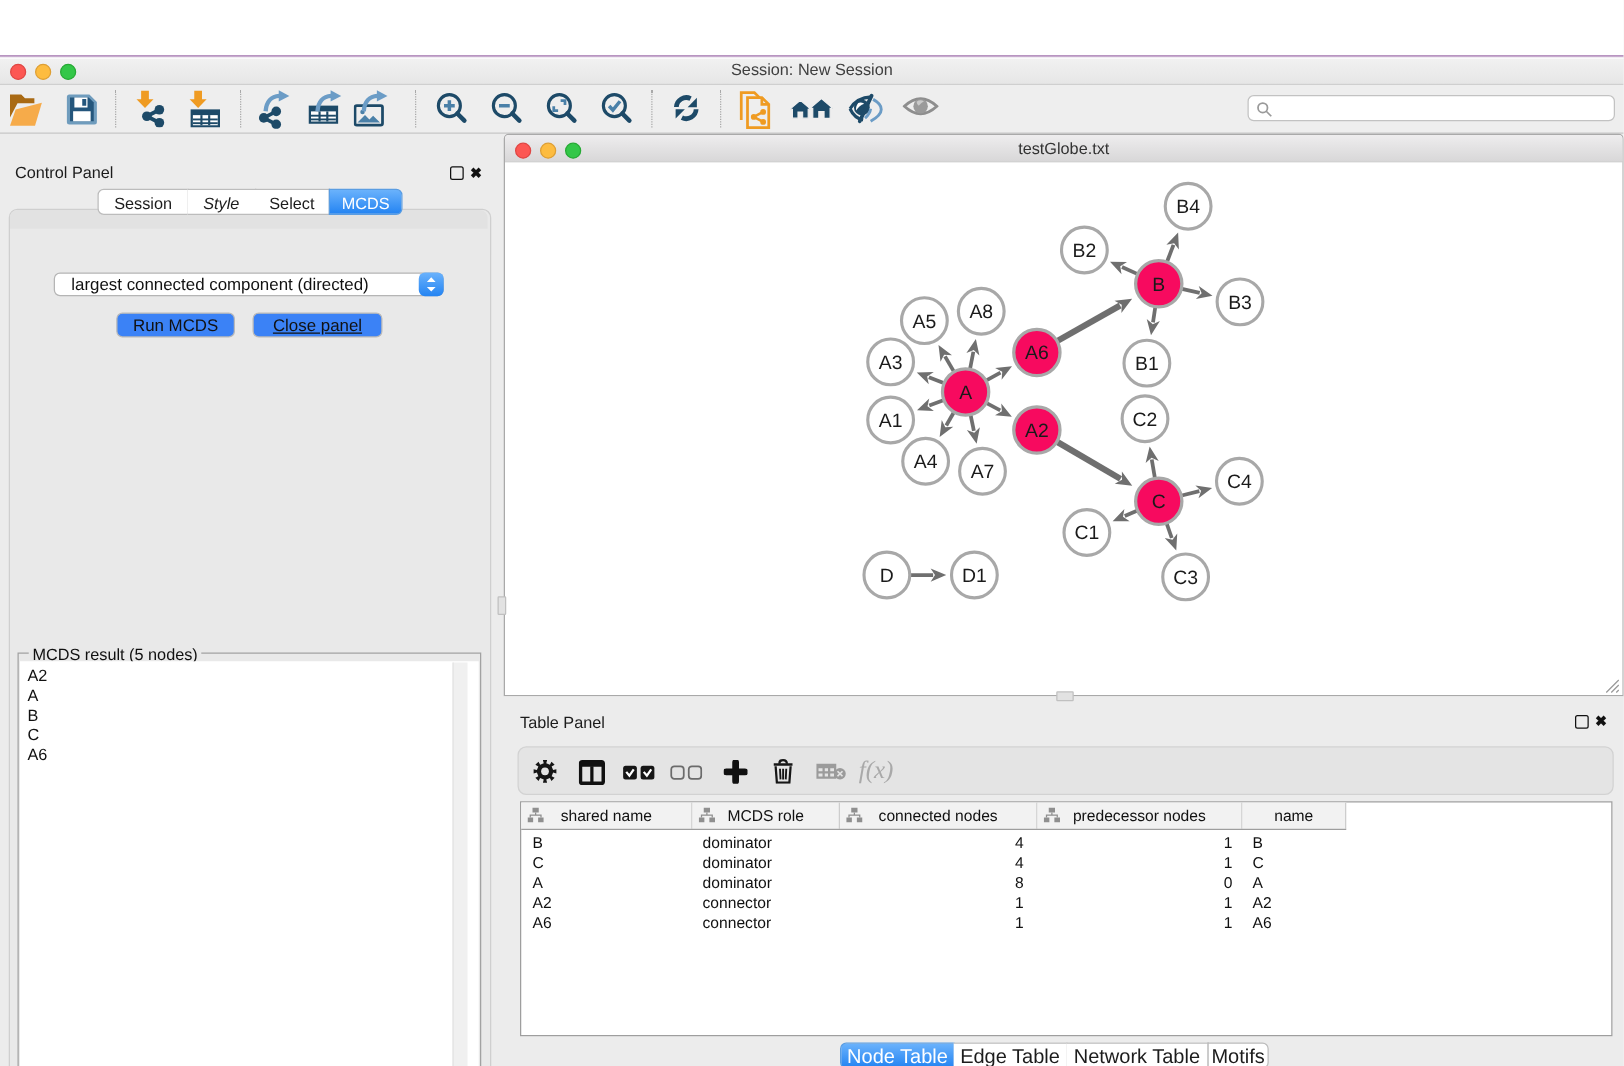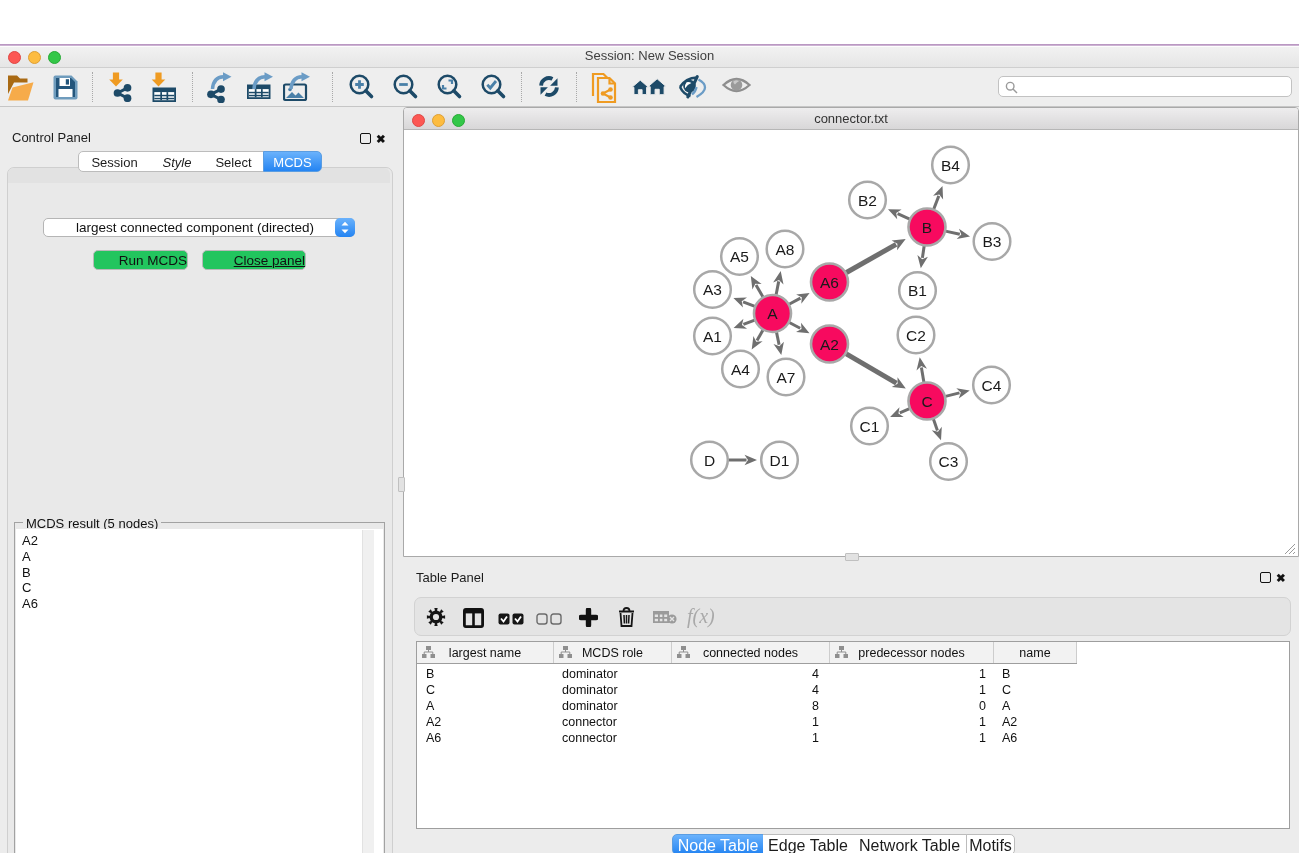--- a/index.html
+++ b/index.html
@@ -30,25 +30,25 @@
     border:1px solid #cfcfcf;border-radius:7px;}
   #cpinnertop{left:8px;top:46px;width:382px;height:15px;background:#e2e2e2;
     border-radius:6px 6px 0 0;}
   .tab{position:absolute;top:29px;height:21px;line-height:21px;text-align:center;
     font-size:13px;color:#1c1c1c;background:#ffffff;border:1px solid #bcbcbc;box-sizing:border-box;}
   .tabsel{background:linear-gradient(#6ab2fc,#2484f2);color:#ffffff;border-color:#5a9de2;}
   #optlabel{left:0;top:73px;width:398px;text-align:center;font-size:13.5px;color:#111;}
   #combo{left:43px;top:96px;width:312px;height:19px;background:#fff;border:1px solid #b5b5b5;
     border-radius:5px;box-sizing:border-box;}
   #combotext{left:0;top:0;width:264px;height:17px;line-height:18px;text-align:center;
-    font-size:13.5px;color:#111;position:absolute;padding-left:19px;}
+    font-size:13.5px;color:#111;position:absolute;}
   #combobtn{right:-1px;top:-1px;width:20px;height:19px;border-radius:5px;
     background:linear-gradient(#6ab2fc,#2484f2);position:absolute;}
-  .btn{position:absolute;height:20px;line-height:19px;text-align:right;font-size:13.5px;
-    color:#111;background:#22c55e;border:1px solid #b9b9b9;border-radius:5px;box-sizing:border-box;}
+  .btn{position:absolute;height:20px;line-height:19px;text-align:center;font-size:13.5px;
+    color:#111;background:#3b82f6;border:1px solid #b9b9b9;border-radius:5px;box-sizing:border-box;}
   #fs{left:14px;top:400px;width:369px;height:338px;border:1px solid #a2a2a2;background:#e9e9e9;}
   #fslegend{left:8px;top:-7px;background:#e9e9e9;padding:0 3px;font-size:13px;color:#111;position:absolute;}
   #fslist{left:1px;top:6px;width:367px;height:328px;background:#ffffff;position:absolute;}
   #fsscroll{left:346px;top:1px;width:11px;height:326px;background:#f0f0f0;
     border-left:1px solid #e2e2e2;position:absolute;}
   #fsitems{left:6px;top:4px;font-size:13px;line-height:15.8px;color:#111;position:absolute;}
   
   #netwin{left:403px;top:63px;width:896px;height:450px;border:1px solid #a9a9a9;
     box-sizing:border-box;background:#fff;border-radius:4px 4px 0 0;}
   #nettbar{left:0;top:0;width:894px;height:21px;background:linear-gradient(#eeedee,#d8d7d8);
@@ -264,21 +264,21 @@
         <div id="fsitems">A2<br>A<br>B<br>C<br>A6</div>
       </div>
     </div>
   </div>
 
   <div id="netwin" class="abs">
     <div id="nettbar"></div>
     <div class="abs light" style="left:8px;top:6px;background:#fc5753;border:0.5px solid #df4744;"></div>
     <div class="abs light" style="left:28px;top:6px;background:#fdbc40;border:0.5px solid #de9f34;"></div>
     <div class="abs light" style="left:48px;top:6px;background:#33c748;border:0.5px solid #27aa35;"></div>
-    <div id="nettitle">connector.txt</div>
+    <div id="nettitle">testGlobe.txt</div>
     <svg class="graph" width="894" height="428" viewBox="0 0 894 428" font-family="Liberation Sans, sans-serif">
         <line x1="350.7" y1="191.2" x2="339.4" y2="195.4" stroke="#6f6f6f" stroke-width="3"></line>
         <polygon points="329.6,199.1 339.4,189.7 338,195.9 343.1,199.7" fill="#6f6f6f"></polygon>
         <line x1="350.9" y1="177.4" x2="339.1" y2="172.8" stroke="#6f6f6f" stroke-width="3"></line>
         <polygon points="329.4,168.9 343,168.6 337.7,172.2 339,178.4" fill="#6f6f6f"></polygon>
         <line x1="359" y1="201" x2="353" y2="211.4" stroke="#6f6f6f" stroke-width="3"></line>
         <polygon points="347.7,220.5 349.4,207 352.2,212.7 358.6,212.3" fill="#6f6f6f"></polygon>
         <line x1="359" y1="168.1" x2="352" y2="156.1" stroke="#6f6f6f" stroke-width="3"></line>
         <polygon points="346.8,147 357.6,155.1 351.3,154.8 348.4,160.4" fill="#6f6f6f"></polygon>
         <line x1="372.5" y1="203.1" x2="375.1" y2="215.7" stroke="#6f6f6f" stroke-width="3"></line>
@@ -408,21 +408,21 @@
     <div id="tptable">
       <div class="hcell" style="left:0px;width:137px;">
           <svg width="13" height="12" viewBox="0 0 13 12" style="position:absolute;left:5px;top:4px;">
 <g fill="#8f8f8f">
               <rect x="4" y="0" width="5" height="4"></rect>
               <rect x="0" y="8" width="4.5" height="4"></rect>
               <rect x="8.5" y="8" width="4.5" height="4"></rect>
 <path d="M6.5 4 V6 M2.2 8 V6 H10.8 V8" stroke="#8f8f8f" stroke-width="1" fill="none"></path>
             </g>
           </svg>
-          <div class="hlab">largest name</div>
+          <div class="hlab">shared name</div>
         </div>
         <div class="hcell" style="left:137px;width:118px;">
           <svg width="13" height="12" viewBox="0 0 13 12" style="position:absolute;left:5px;top:4px;">
 <g fill="#8f8f8f">
               <rect x="4" y="0" width="5" height="4"></rect>
               <rect x="0" y="8" width="4.5" height="4"></rect>
               <rect x="8.5" y="8" width="4.5" height="4"></rect>
 <path d="M6.5 4 V6 M2.2 8 V6 H10.8 V8" stroke="#8f8f8f" stroke-width="1" fill="none"></path>
             </g>
           </svg>

